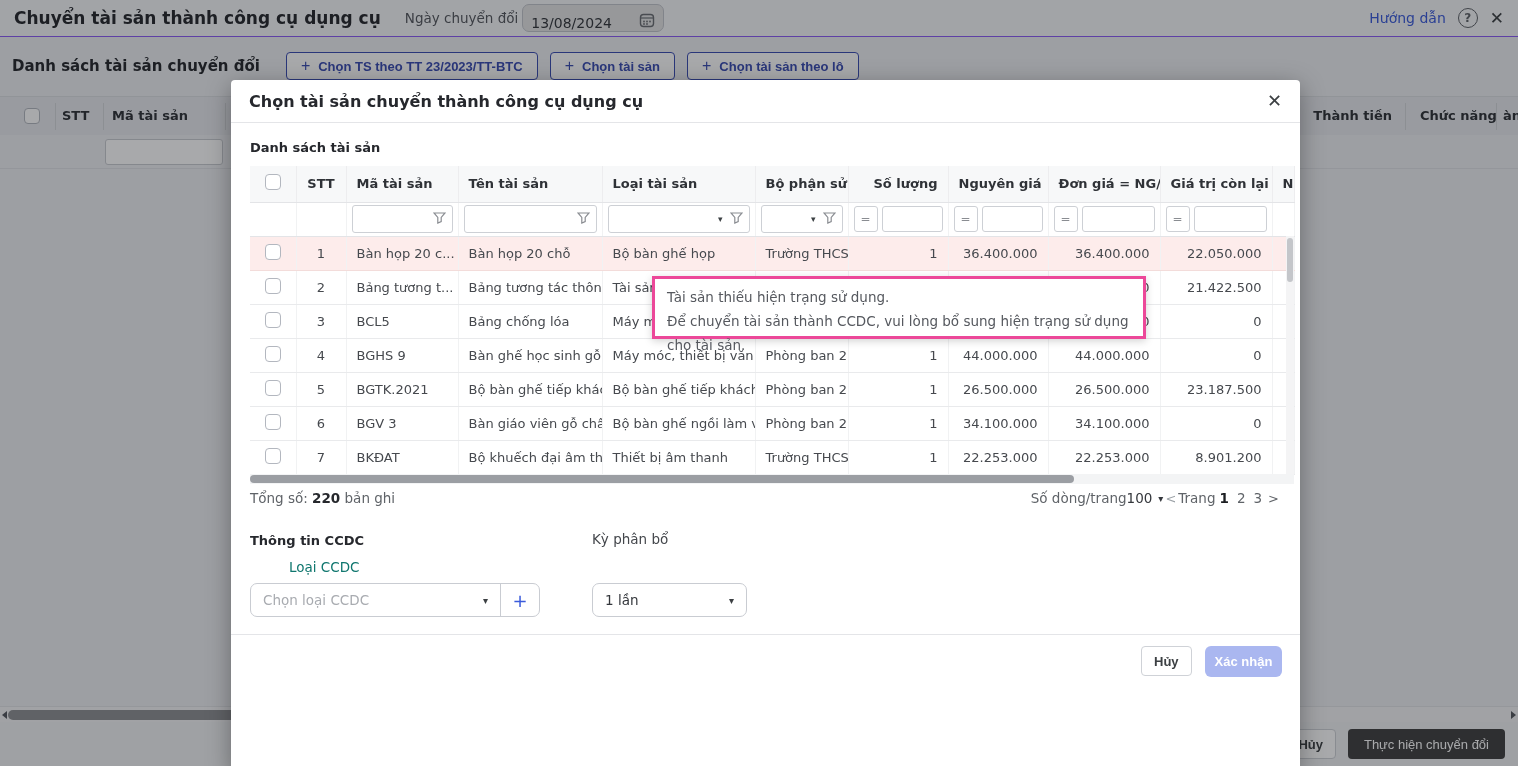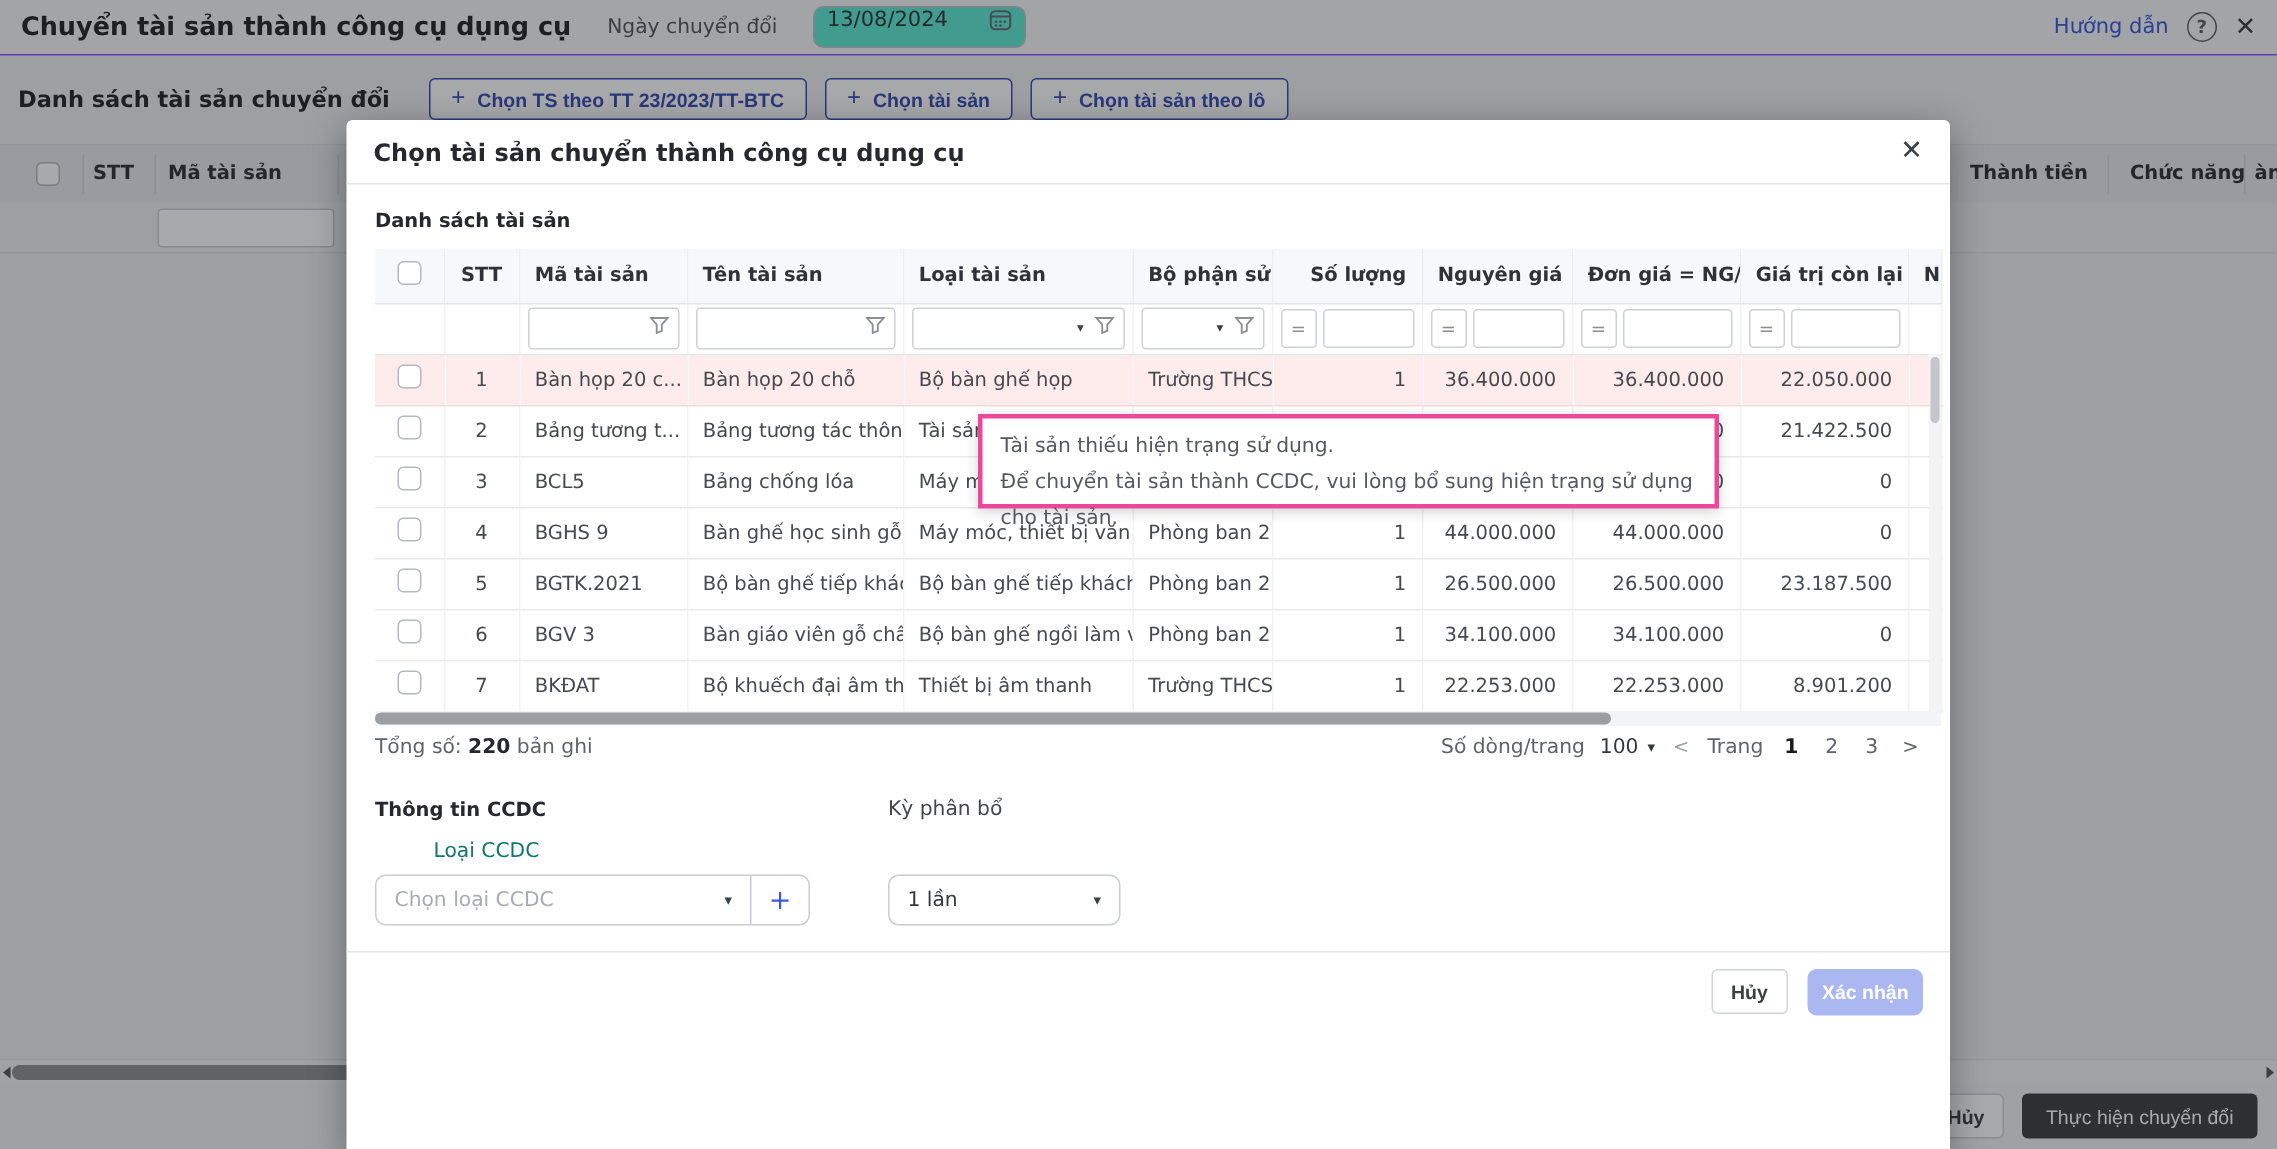--- a/index.html
+++ b/index.html
@@ -5,22 +5,22 @@
   html,body{margin:0;padding:0;background:#444;}
   .stage{position:relative;width:1518px;height:766px;overflow:hidden;
          font-family:"DejaVu Sans","Liberation Sans",sans-serif;color:#3c4043;
          background:#eef0f3;}
   
   .bg-page{position:absolute;inset:0;}
   .topbar{position:absolute;left:0;top:0;width:100%;height:36px;background:#f6f7f9;
           border-bottom:1px solid #8b5cf6;display:flex;align-items:center;}
   .page-title{font-size:17px;font-weight:700;color:#26282d;margin-left:14px;white-space:nowrap;}
   .date-label{font-size:13.5px;color:#55585e;margin-left:24px;}
-  .date-box{margin-left:24px;width:124px;height:26px;border:1px solid #c3c6cc;border-radius:7px;
-            background:#5eead4;display:flex;align-items:flex-start;justify-content:space-between;
+  .date-box{margin-left:4px;width:124px;height:26px;border:1px solid #c3c6cc;border-radius:7px;
+            background:#e5e5e5;display:flex;align-items:flex-end;justify-content:space-between;
             padding:0 8px;font-size:14px;color:#34373c;}
   .topbar-right{margin-left:auto;display:flex;align-items:center;gap:12px;margin-right:14px;}
   .help-link{color:#3b5bdb;font-size:14px;}
   .help-circle{width:18px;height:18px;border:1.6px solid #5f6368;border-radius:50%;
                display:flex;align-items:center;justify-content:center;font-size:12px;
                color:#5f6368;font-weight:700;}
   .x-icon{font-size:17px;color:#3c4043;line-height:1;}
   .toolbar-row{position:absolute;left:0;top:36px;width:100%;height:60px;display:flex;align-items:center;}
   .toolbar-label{font-size:15px;font-weight:700;color:#26282d;margin-left:12px;white-space:nowrap;}
   .btn-outline{height:28px;border:1px solid #3b4db3;border-radius:4px;background:#fff;
@@ -87,21 +87,21 @@
   .hscroll-inner{position:absolute;left:0;top:308px;width:1044px;height:10px;background:#f3f4f5;}
   .hthumb-inner{position:absolute;left:0;top:1px;width:824px;height:8px;background:#9b9ea3;border-radius:4px;}
   
   .tooltip{position:absolute;left:421px;top:196px;width:494px;height:63px;background:#fff;
            border:3px solid #ec4899;z-index:12;box-sizing:border-box;padding:6px 12px;
            font-size:13.5px;color:#55585e;line-height:24px;box-shadow:0 2px 8px rgba(0,0,0,.18);}
   
   .pagi{position:absolute;left:19px;right:19px;top:404px;height:28px;display:flex;align-items:center;
         font-size:13.5px;color:#5f6368;}
   .pagi b{color:#26282d;}
-  .pagi-right{margin-left:auto;display:flex;align-items:center;gap:10px;}
+  .pagi-right{margin-left:auto;display:flex;align-items:center;}
   .pp-select{display:flex;align-items:center;gap:6px;color:#34373c;}
   .pp-caret{font-size:10px;color:#34373c;}
   .pg-chevron{color:#9aa0a6;font-size:13px;padding:0 2px;}
   .pg-num{padding:0 4px;color:#5f6368;}
   .pg-num.active{color:#1b1d21;font-weight:700;}
   
   .ccdc-title{position:absolute;left:19px;top:453px;font-size:13px;font-weight:700;color:#26282d;}
   .ccdc-label1{position:absolute;left:34px;top:479px;font-size:13.5px;color:#0f766e;margin-left:24px;}
   .ccdc-label2{position:absolute;left:361px;top:451px;font-size:13.5px;color:#44474c;}
   .combo{position:absolute;top:503px;height:34px;border:1px solid #c9ccd2;border-radius:7px;

